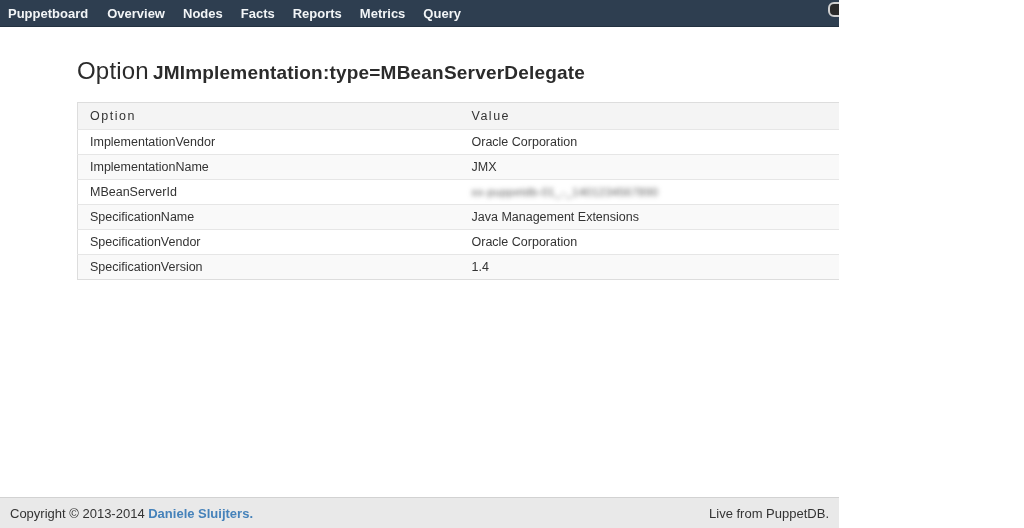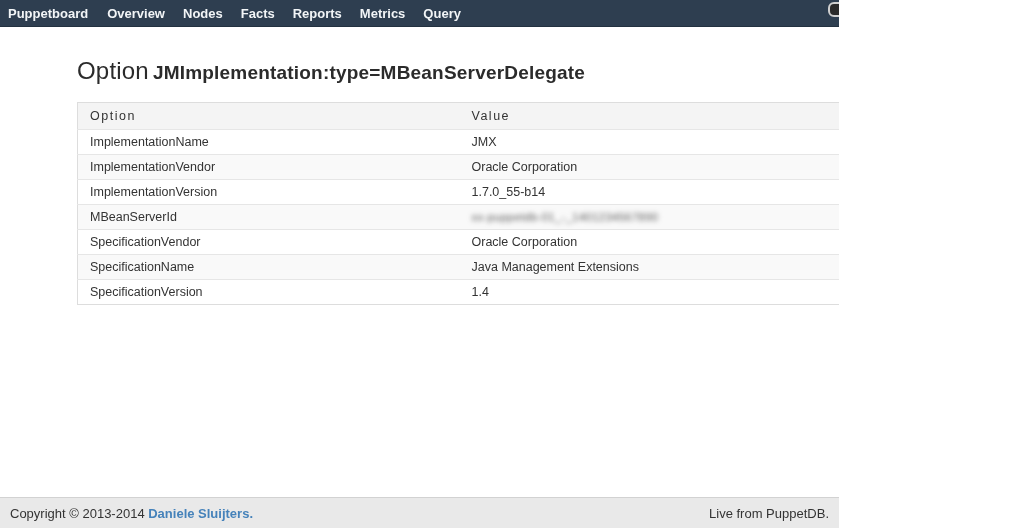--- a/index.html
+++ b/index.html
@@ -178,42 +178,38 @@
 
     <table class="metric-table">
       <thead>
         <tr>
           <th>Option</th>
           <th>Value</th>
         </tr>
       </thead>
       <tbody>
           <tr>
+            <td>ImplementationVendor</td>
+            <td>Oracle Corporation</td>
+          </tr>
+          <tr>
             <td>ImplementationName</td>
             <td>JMX</td>
           </tr>
           <tr>
-            <td>ImplementationVendor</td>
-            <td>Oracle Corporation</td>
-          </tr>
-          <tr>
-            <td>ImplementationVersion</td>
-            <td>1.7.0_55-b14</td>
-          </tr>
-          <tr>
             <td>MBeanServerId</td>
             <td><span class="redacted">xx-puppetdb-01_-_1401234567890</span></td>
           </tr>
           <tr>
+            <td>SpecificationName</td>
+            <td>Java Management Extensions</td>
+          </tr>
+          <tr>
             <td>SpecificationVendor</td>
             <td>Oracle Corporation</td>
-          </tr>
-          <tr>
-            <td>SpecificationName</td>
-            <td>Java Management Extensions</td>
           </tr>
           <tr>
             <td>SpecificationVersion</td>
             <td>1.4</td>
           </tr>
         </tbody>
     </table>
   </main>
 
   <footer class="footer">

